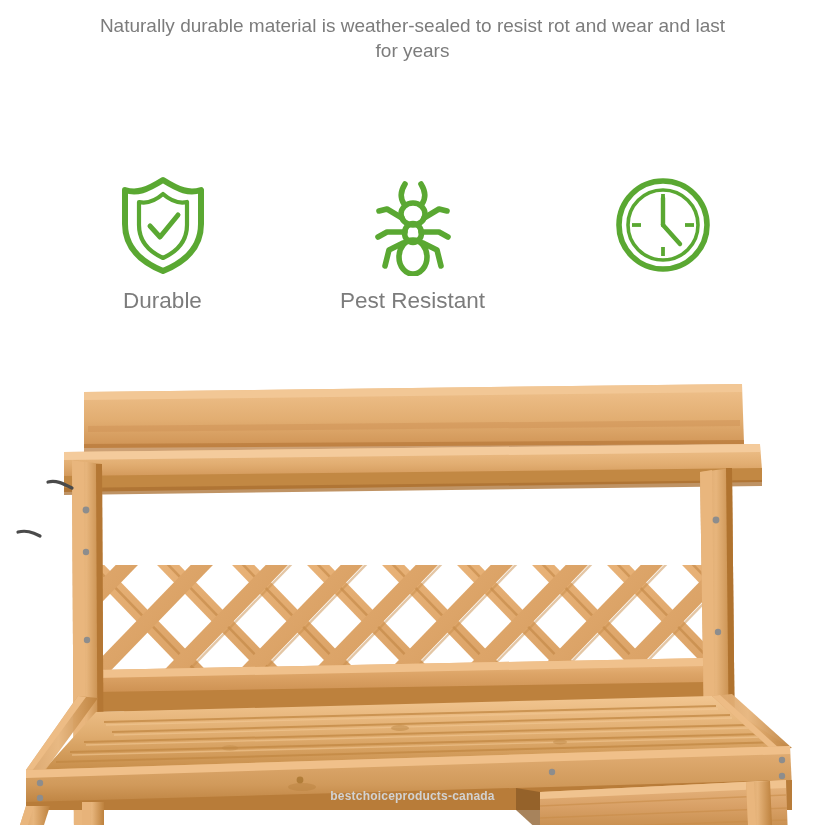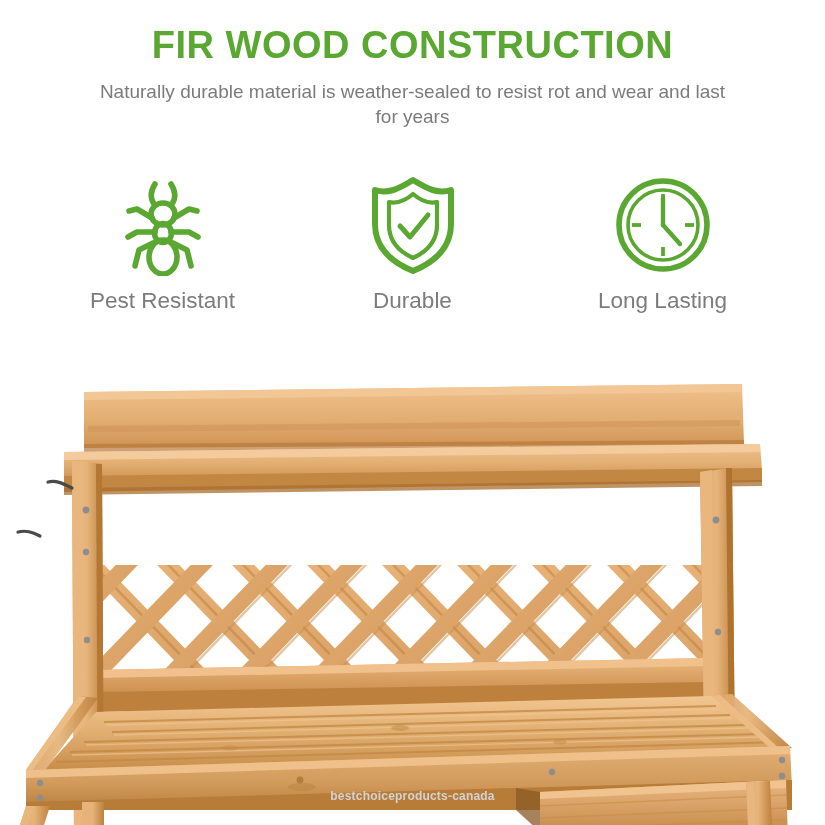--- a/index.html
+++ b/index.html
@@ -57,85 +57,83 @@
     color:#d2d2d2;
     user-select:none;
   }
 </style>
 </head>
 <body>
 
 <div class="stage">
 
   <div class="header">
-    <h1 class="headline">FIR WOOD CONSTRUCTION</h1>
     <p class="subline">Naturally durable material is weather-sealed to resist rot and wear and last for years</p>
   </div>
 
   <div class="features">
-
-    <div class="feature">
-      <div class="ico">
-        <svg width="92" height="102" viewBox="0 0 92 102" fill="none">
-          <g stroke="#5aa832" stroke-width="5.6" stroke-linecap="round" stroke-linejoin="round" fill="none">
-
-            <path d="M38 10 C33 18 33 24 37 30"></path>
-            <path d="M54 10 C59 18 59 24 55 30"></path>
-
-            <ellipse cx="46" cy="40" rx="12" ry="11"></ellipse>
-
-            <ellipse cx="46" cy="59" rx="8.5" ry="9.5"></ellipse>
-
-            <ellipse cx="46" cy="83" rx="14" ry="17"></ellipse>
-
-            <path d="M35 44 L20 35 L12 37"></path>
-            <path d="M57 44 L72 35 L80 37"></path>
-
-            <path d="M38 58 L20 58 L11 63"></path>
-            <path d="M54 58 L72 58 L81 63"></path>
-
-            <path d="M36 69 L22 76 L18 92"></path>
-            <path d="M56 69 L70 76 L74 92"></path>
-          </g>
-        </svg>
-      </div>
-      <div class="cap">Pest Resistant</div>
-    </div>
 
     <div class="feature">
       <div class="ico">
         <svg width="92" height="102" viewBox="0 0 92 102" fill="none">
           <path d="M8 16 C20 20 30 16 46 6 C62 16 72 20 84 16
                    L84 50 C84 74 68 88 46 97 C24 88 8 74 8 50 Z" stroke="#5aa832" stroke-width="6" stroke-linejoin="round" fill="none"></path>
           <path d="M22 28 C31 30 38 27 46 20 C54 27 61 30 70 28
                    L70 51 C70 68 59 78 46 84 C33 78 22 68 22 51 Z" stroke="#5aa832" stroke-width="4.2" stroke-linejoin="round" fill="none"></path>
           <path d="M33 52 L43 63 L61 41" stroke="#5aa832" stroke-width="5" stroke-linecap="round" stroke-linejoin="round" fill="none"></path>
         </svg>
       </div>
       <div class="cap">Durable</div>
     </div>
 
     <div class="feature">
       <div class="ico">
+        <svg width="92" height="102" viewBox="0 0 92 102" fill="none">
+          <g stroke="#5aa832" stroke-width="5.6" stroke-linecap="round" stroke-linejoin="round" fill="none">
+
+            <path d="M38 10 C33 18 33 24 37 30"></path>
+            <path d="M54 10 C59 18 59 24 55 30"></path>
+
+            <ellipse cx="46" cy="40" rx="12" ry="11"></ellipse>
+
+            <ellipse cx="46" cy="59" rx="8.5" ry="9.5"></ellipse>
+
+            <ellipse cx="46" cy="83" rx="14" ry="17"></ellipse>
+
+            <path d="M35 44 L20 35 L12 37"></path>
+            <path d="M57 44 L72 35 L80 37"></path>
+
+            <path d="M38 58 L20 58 L11 63"></path>
+            <path d="M54 58 L72 58 L81 63"></path>
+
+            <path d="M36 69 L22 76 L18 92"></path>
+            <path d="M56 69 L70 76 L74 92"></path>
+          </g>
+        </svg>
+      </div>
+      <div class="cap">Pest Resistant</div>
+    </div>
+
+    <div class="feature">
+      <div class="ico">
         <svg width="98" height="102" viewBox="0 0 98 102" fill="none">
           <circle cx="49" cy="51" r="44" stroke="#5aa832" stroke-width="5.6" fill="none"></circle>
           <circle cx="49" cy="51" r="35" stroke="#5aa832" stroke-width="3.6" fill="none"></circle>
           <g stroke="#5aa832" stroke-width="3.8" stroke-linecap="butt">
             <line x1="49" y1="20" x2="49" y2="29"></line>
             <line x1="80" y1="51" x2="71" y2="51"></line>
             <line x1="49" y1="82" x2="49" y2="73"></line>
             <line x1="18" y1="51" x2="27" y2="51"></line>
           </g>
           <g stroke="#5aa832" stroke-width="4.4" stroke-linecap="round">
             <line x1="49" y1="51" x2="49" y2="24"></line>
             <line x1="49" y1="51" x2="66" y2="70"></line>
           </g>
         </svg>
       </div>
-      <div class="cap">Long Lasting</div>
     </div>
 
   </div>
 
   <div class="photo">
     <svg class="bench" viewBox="0 0 825 485" preserveAspectRatio="none">
       <defs>
         <linearGradient id="gWoodH" x1="0" y1="0" x2="0" y2="1">
           <stop offset="0%" stop-color="#eebb84"></stop>
           <stop offset="35%" stop-color="#dda568"></stop>

